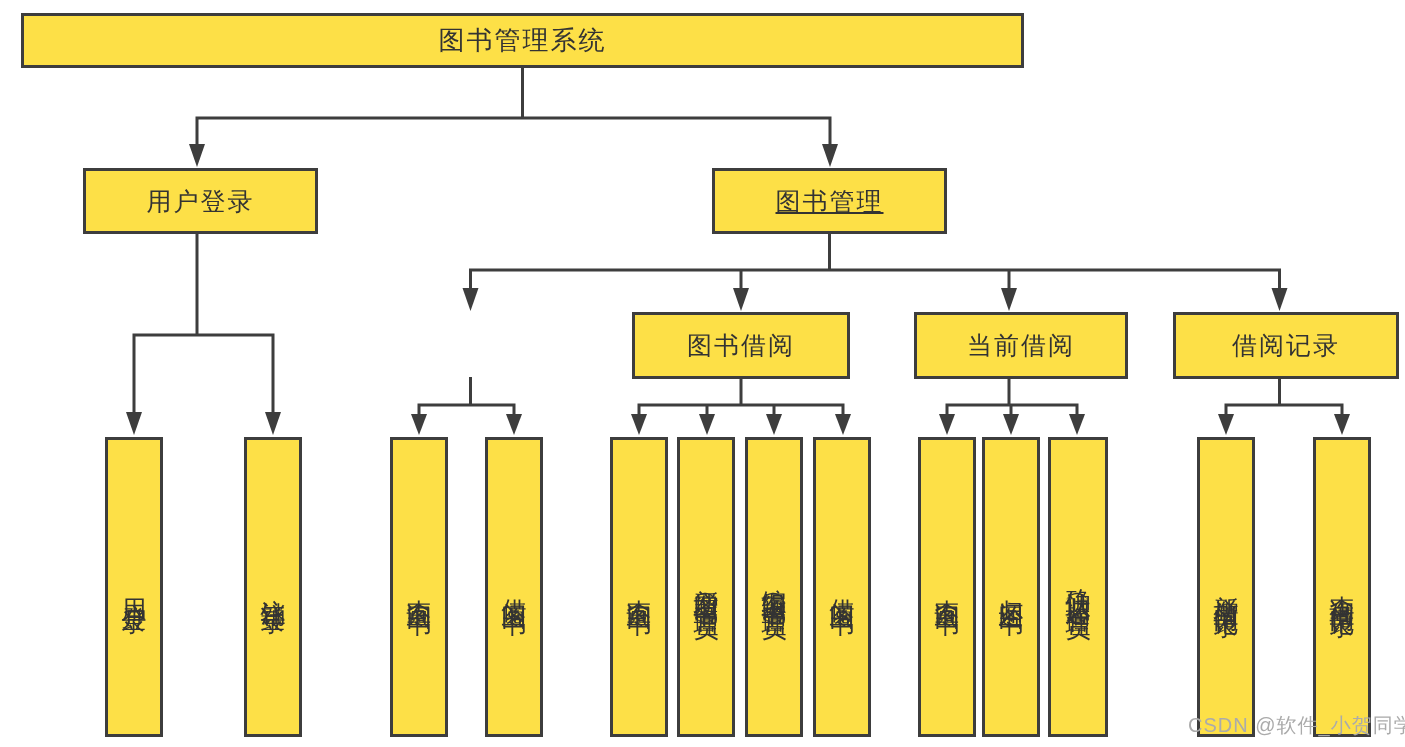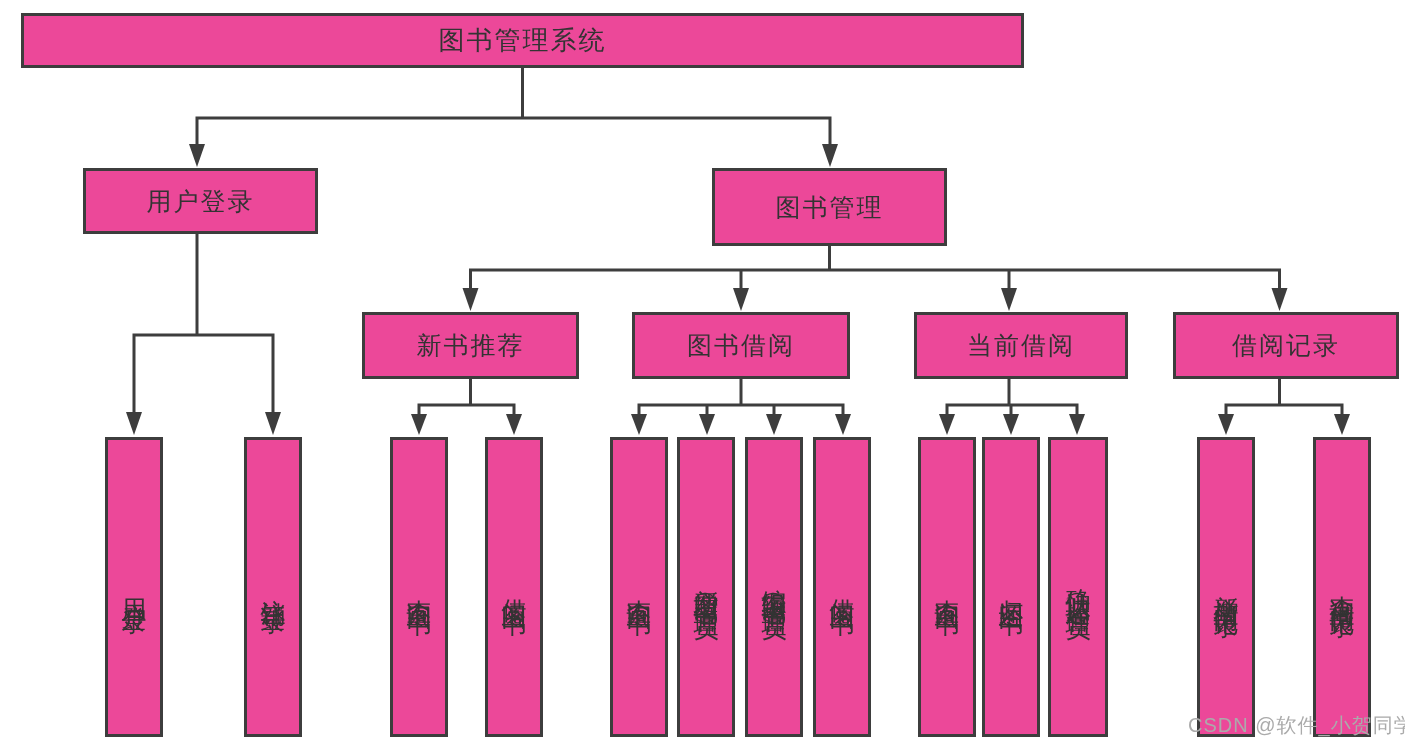--- a/index.html
+++ b/index.html
@@ -9,21 +9,21 @@
     background:#ffffff;
     font-family:"Liberation Sans",sans-serif;
     color:#333333;
     overflow:hidden;
   }
   .wires{position:absolute;left:0;top:0;width:1405px;height:747px;}
   .node{
     position:absolute;
     box-sizing:border-box;
     border:3px solid #3d3d3d;
-    background:#ec4899;
+    background:#fde047;
     display:flex;align-items:center;justify-content:center;
     text-align:center;
     color:#333333;
   }
   .h-label{font-size:25px;letter-spacing:2px;white-space:nowrap;}
   .title-label{font-size:26px;letter-spacing:2px;white-space:nowrap;}
   .v-label{
     writing-mode:vertical-rl;
     text-orientation:mixed;
     font-size:25px;
@@ -100,27 +100,24 @@
     </g>
   </svg>
 
   <div class="node" style="left:21px;top:13px;width:1003px;height:55px;">
     <span class="title-label">图书管理系统</span>
   </div>
 
   <div class="node" style="left:83px;top:168px;width:235px;height:66px;">
     <span class="h-label">用户登录</span>
   </div>
-  <div class="node" style="left:712px;top:168px;width:235px;height:78px;">
+  <div class="node" style="left:712px;top:168px;width:235px;height:66px;text-decoration:underline;">
     <span class="h-label">图书管理</span>
   </div>
 
-  <div class="node" style="left:362px;top:312px;width:217px;height:67px;">
-    <span class="h-label">新书推荐</span>
-  </div>
   <div class="node" style="left:632px;top:312px;width:218px;height:67px;justify-content:center;">
     <span class="h-label">图书借阅</span>
   </div>
   <div class="node" style="left:902px;top:312px;width:214px;height:67px;margin-left:12px;">
     <span class="h-label">当前借阅</span>
   </div>
   <div class="node" style="left:1173px;top:312px;width:226px;height:67px;">
     <span class="h-label">借阅记录</span>
   </div>
 

